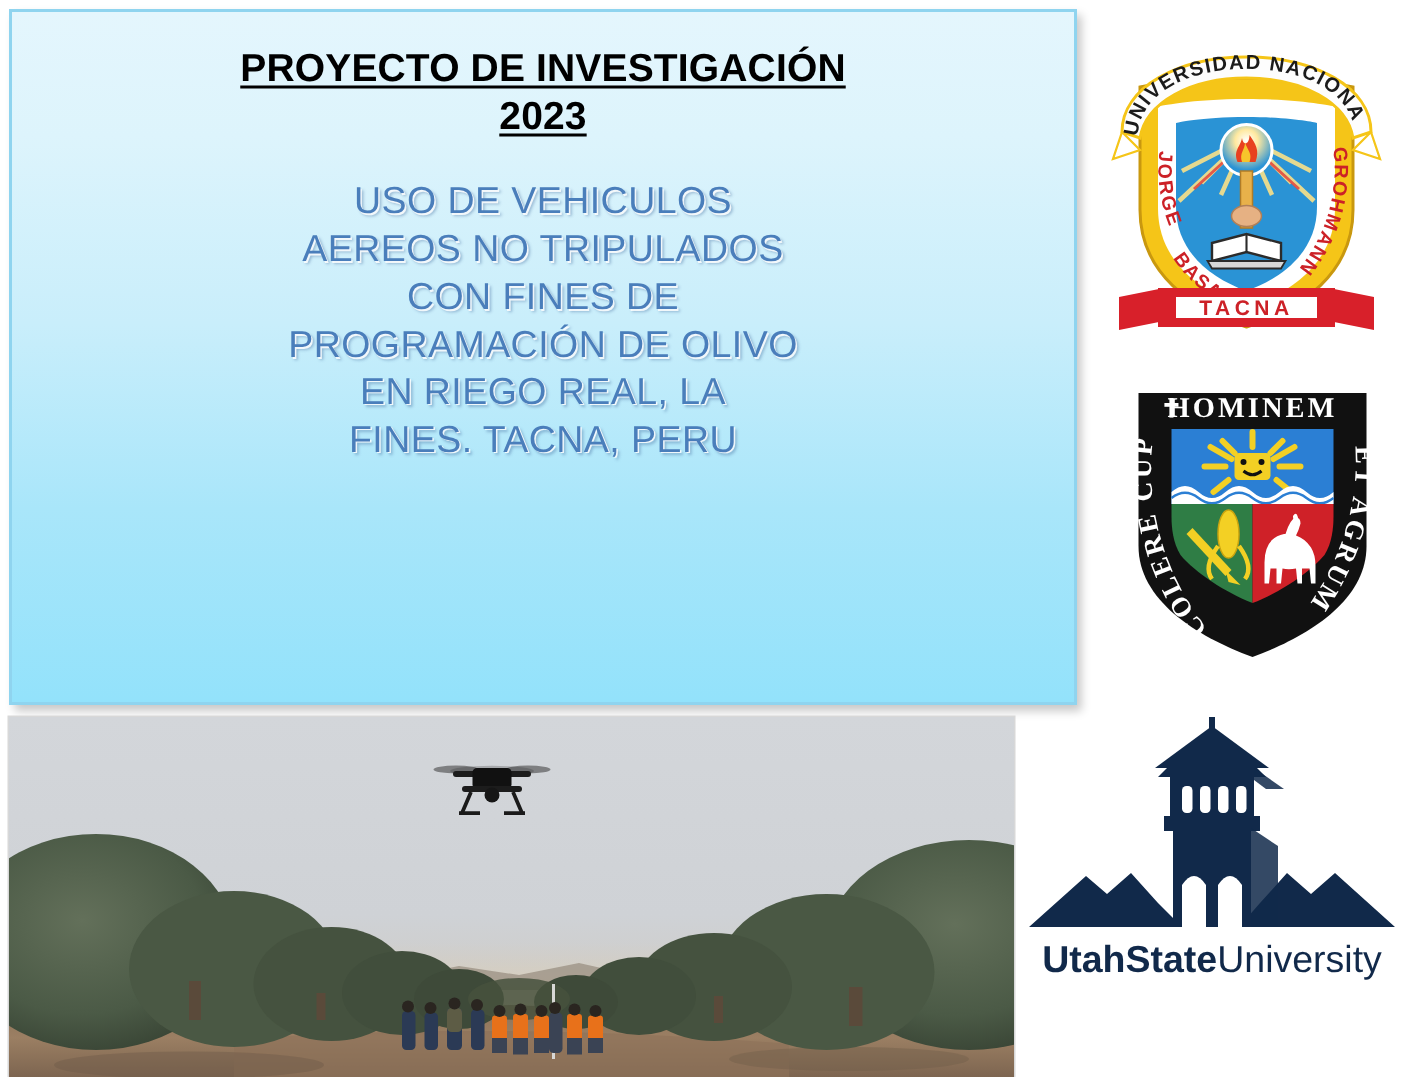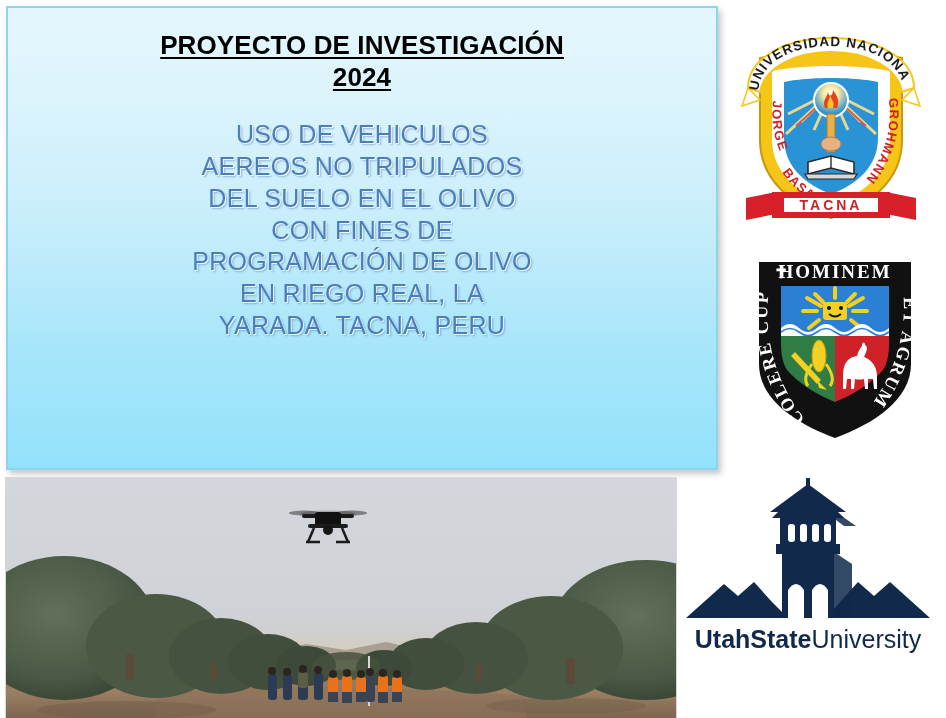--- a/index.html
+++ b/index.html
@@ -100,31 +100,30 @@
   }
   .logo-svg { display: block; width: 100%; height: 100%; }
 </style>
 </head>
 <body>
 
 <div id="title-card">
 
   <div id="project-heading">
     <span class="hline">PROYECTO DE INVESTIGACIÓN</span>
-    <span class="hline">2024</span>
+    <span class="hline">2023</span>
   </div>
 
   <div id="main-title">
     <span class="tline">USO DE VEHICULOS</span>
     <span class="tline">AEREOS NO TRIPULADOS</span>
-    <span class="tline">DEL SUELO EN EL OLIVO</span>
     <span class="tline">CON FINES DE</span>
     <span class="tline">PROGRAMACIÓN DE OLIVO</span>
     <span class="tline">EN RIEGO REAL, LA</span>
-    <span class="tline">YARADA. TACNA, PERU</span>
+    <span class="tline">FINES. TACNA, PERU</span>
   </div>
 
 </div>
 
 <div id="field-photo">
   <svg viewBox="0 0 670 240" preserveAspectRatio="none">
     <defs>
       <linearGradient id="skyg" x1="0" y1="0" x2="0" y2="1">
         <stop offset="0%" stop-color="#d3d6da"></stop>
         <stop offset="55%" stop-color="#cfd2d6"></stop>

